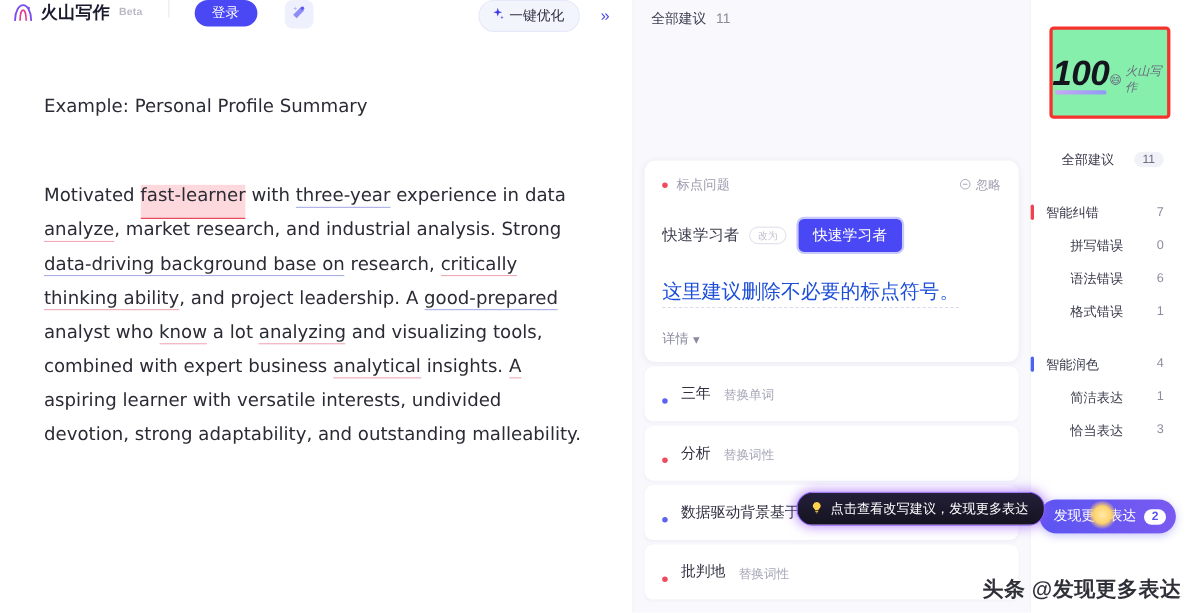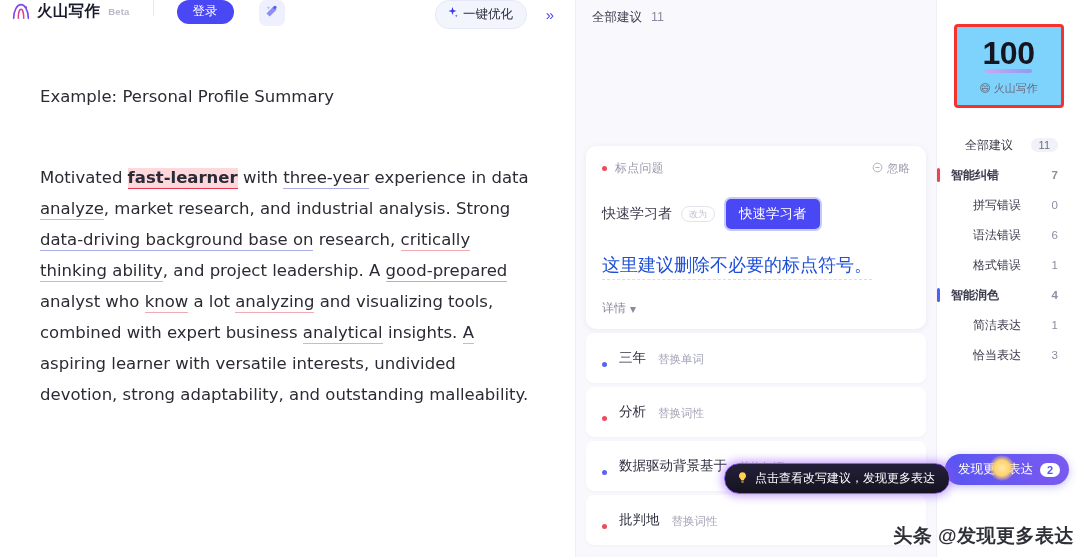--- a/index.html
+++ b/index.html
@@ -60,21 +60,21 @@
   }
   .doc-title {
     font-size: 16.5px; color: #2b2b35; line-height: 1.6;
     margin-bottom: 52px; font-family: "DejaVu Sans", sans-serif;
   }
   .doc-body {
     font-size: 16.5px; color: #2b2b35; line-height: 31px;
     font-family: "DejaVu Sans", sans-serif;
   }
   .mk-red {
-    background: #fdd8dd; border-bottom: 1.6px solid #e8384f; padding-bottom: 1px; font-weight: bold;
+    background: #fdd8dd; border-bottom: 1.6px solid #e8384f; padding-bottom: 11px;
   }
   .mk-redu { border-bottom: 1.3px solid #efaab4; padding-bottom: 1px; }
   .mk-blue { border-bottom: 1.3px solid #a9aee6; padding-bottom: 1px; }
 
   
   .sugg-col {
     width: 360px; height: 557px; background: #f8f8fd;
     display: flex; flex-direction: column; position: relative;
   }
   .sugg-head {
@@ -122,39 +122,39 @@
 
   .sugg-row {
     background: #fff; margin-top: 4px; border-radius: 8px;
     padding: 16px 16px; display: flex; align-items: flex-end; gap: 12px;
     box-shadow: 0 1px 3px rgba(40,40,90,.04); cursor: pointer;
   }
   .row-word { font-size: 13.5px; color: #2f2f40; }
   .row-act { font-size: 11.5px; color: #a6a6b8; }
 
   .tooltip {
-    position: absolute; left: 148px; top: 463px; z-index: 30;
+    position: absolute; left: 148px; top: 447px; z-index: 30;
     background: linear-gradient(180deg,#241f3a 0%,#15131f 100%);
     border: 1.5px solid #8a5cf6; border-radius: 15px;
     box-shadow: 0 0 10px 2px rgba(150,80,250,.55);
     padding: 6px 14px 6px 11px; display: flex; align-items: center; gap: 6px;
     font-size: 12px; color: #ffffff; white-space: nowrap;
   }
 
   
   .side-col {
     width: 144px; height: 557px; background: #fff;
     display: flex; flex-direction: column; align-items: center;
     position: relative; border-left: 1px solid #f0f0f6;
   }
   .score-box {
-    margin-top: 24px; width: 110px; height: 84px; background: #7dd3fc;
+    margin-top: 24px; width: 110px; height: 84px; background: #86efac;
     border: 3px solid #f5322e; border-radius: 4px;
-    display: flex; flex-direction: column; align-items: center;
-    justify-content: center; position: relative;
+    display: flex; align-items: center;
+    justify-content: center; position: relative; font-style: italic;
   }
   .score-num {
     font-size: 32px; font-weight: 700; color: #15151f; line-height: 1;
     letter-spacing: -.5px; position: relative;
   }
   .score-num::after {
     content: ""; position: absolute; left: 2px; right: 2px; bottom: -4px;
     height: 4px; border-radius: 2px;
     background: linear-gradient(90deg,#c9a8f5,#8e9bf2);
   }
@@ -167,21 +167,21 @@
   .side-item {
     height: 30px; display: flex; align-items: center; position: relative;
     font-size: 12px; cursor: pointer;
   }
   .side-item .bar {
     position: absolute; left: 0; top: 8px; width: 3px; height: 14px;
     border-radius: 2px;
   }
   .side-item .lbl { margin-left: 0; color: #3a3a4c; }
   .side-item .num { margin-left: auto; color: #8d8da0; font-size: 11.5px; }
-  .side-item.lvl1 { padding: 0 22px 0 14px; font-weight: 700; }
+  .side-item.lvl1 { padding: 0 22px 0 14px; font-weight: 400; margin-top: 18px; }
   .side-item.lvl2 { padding: 0 22px 0 36px; }
   .side-item.top  { padding: 0 22px 0 28px; }
   .pill-cnt {
     margin-left: auto; background: #f1f1f8; color: #6c6c82;
     border-radius: 9px; font-size: 11px; padding: 1px 8px;
   }
 
   .more-btn {
     position: absolute; left: 8px; bottom: 72px;
     background: linear-gradient(96deg,#5a55f2 0%,#7a5af0 100%);

